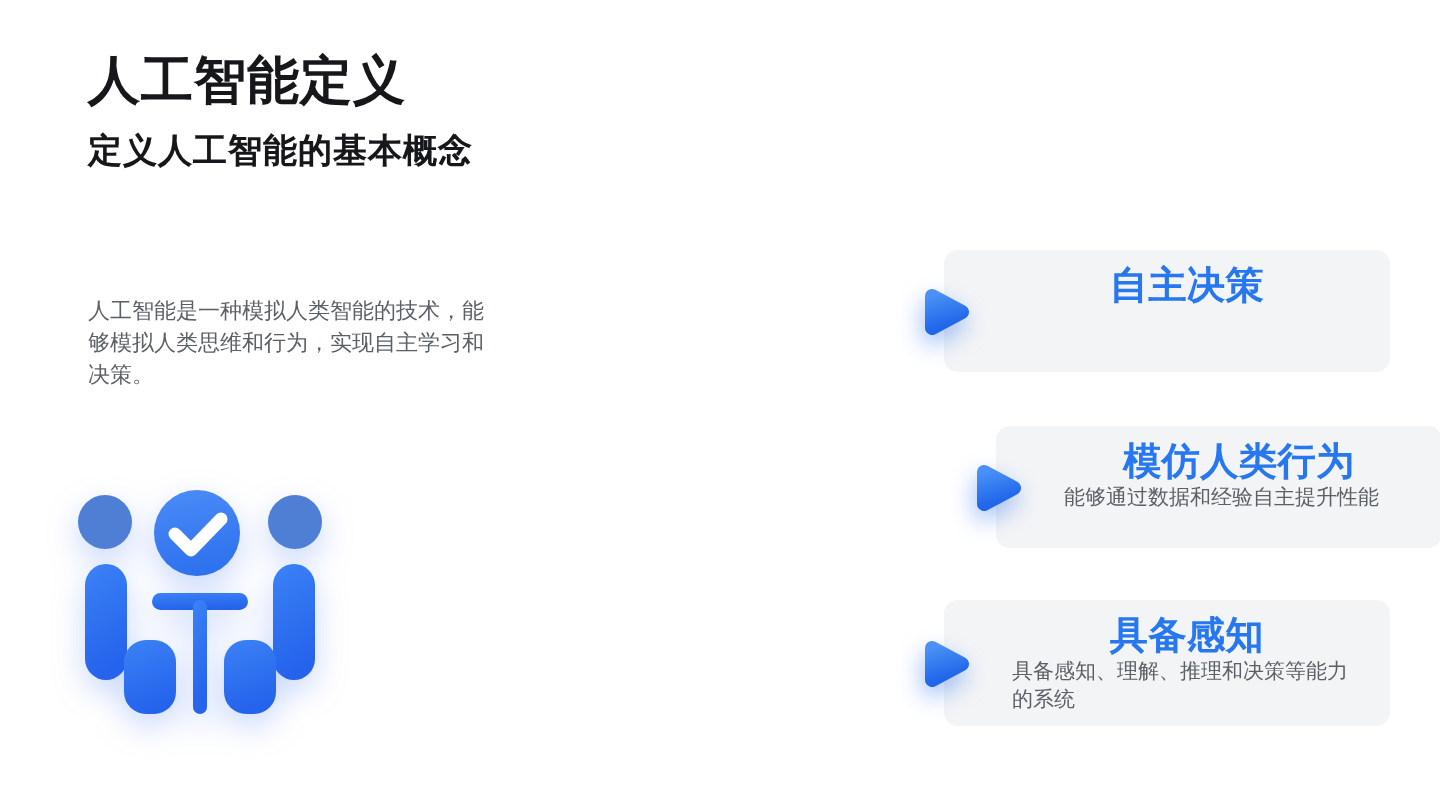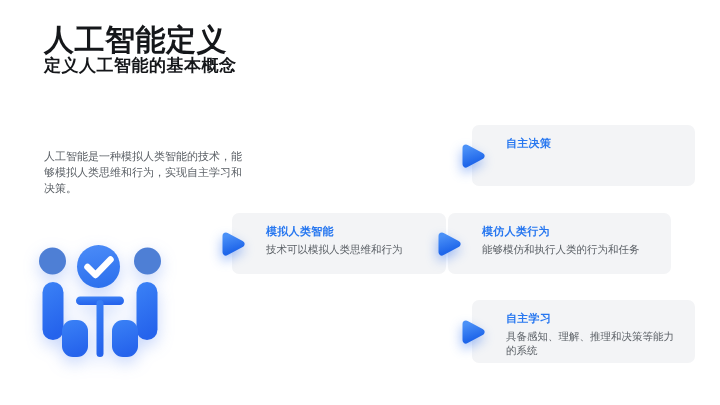--- a/index.html
+++ b/index.html
@@ -1,40 +1,40 @@
 <!DOCTYPE html>
 <html><head>
 <meta charset="utf-8">
 <style>
   html,body{margin:0;padding:0;background:#ffffff;}
   .slide{
     position:relative;width:720px;height:405px;background:#ffffff;overflow:hidden;
     font-family:"Liberation Sans","DejaVu Sans",sans-serif;
   }
   .header{position:absolute;left:44px;top:27px;}
-  .page-title{margin:0;font-size:30px;line-height:26px;font-weight:800;color:#15171a;letter-spacing:.5px;}
-  .page-subtitle{margin:3px 0 0;font-size:17px;line-height:20px;font-weight:700;color:#15171a;letter-spacing:.5px;}
+  .page-title{margin:0;font-size:26px;line-height:26px;font-weight:800;color:#15171a;letter-spacing:.5px;}
+  .page-subtitle{margin:13px 0 0;font-size:17px;line-height:20px;font-weight:700;color:#15171a;letter-spacing:.5px;}
   .intro{
     position:absolute;left:44px;top:137px;width:202px;
     font-size:11px;line-height:16px;color:#5b6066;
   }
   .person-icon{position:absolute;left:35px;top:244px;width:130px;height:122px;
     filter:drop-shadow(0 6px 8px rgba(59,110,240,.28));}
   .card{position:absolute;background:#f3f4f6;border-radius:7px;}
   .card-inner{padding:11px 14px 9px 34px;}
-  .card-title{font-size:11px;line-height:15px;font-weight:700;color:#2777f0;letter-spacing:.3px;}
+  .card-title{font-size:19px;line-height:15px;font-weight:700;color:#2777f0;letter-spacing:.3px;text-align:center;}
   .card-desc{font-size:10.5px;line-height:13.5px;color:#5b6066;margin-top:4px;}
   .arrow{
     position:absolute;left:-14px;top:50%;transform:translateY(-50%);
     width:30px;height:28px;filter:drop-shadow(-1px 5px 6px rgba(46,110,240,.45));
   }
   
   .card-c0{left:472px;top:125px;width:223px;height:61px;}
   .card-c1{left:232px;top:213px;width:214px;height:61px;}
-  .card-c2{left:448px;top:213px;width:223px;height:61px;}
+  .card-c2{left:498px;top:213px;width:223px;height:61px;}
   .card-c3{left:232px;top:301px;width:214px;height:61px;}
   .card-c4{left:472px;top:300px;width:223px;height:63px;}
 </style>
 </head>
 <body>
 
 <div class="slide">
 
   <div class="header">
     <h1 class="page-title">人工智能定义</h1>
@@ -79,62 +79,47 @@
             <stop offset="1" stop-color="#1f66ea"></stop>
           </linearGradient>
         </defs>
       <path d="M8 6 L23 14 L8 22 Z" fill="url(#ag0)" stroke="url(#ag0)" stroke-width="7" stroke-linejoin="round"></path>
     </svg>
     <div class="card-inner">
       <div class="card-title">自主决策</div>
     </div>
   </div>
 
-  <div class="card card-c1">
-    <svg class="arrow" viewBox="0 0 30 28">
-      <defs>
-          <linearGradient id="ag1" x1="0" y1="0" x2="0.3" y2="1">
-        <stop offset="0" stop-color="#4a90f7"></stop>
-            <stop offset="1" stop-color="#1f66ea"></stop>
-          </linearGradient>
-        </defs>
-      <path d="M8 6 L23 14 L8 22 Z" fill="url(#ag1)" stroke="url(#ag1)" stroke-width="7" stroke-linejoin="round"></path>
-    </svg>
-    <div class="card-inner">
-      <div class="card-title">模拟人类智能</div>
-      <div class="card-desc">技术可以模拟人类思维和行为</div>
-    </div>
-  </div>
 
   <div class="card card-c2">
     <svg class="arrow" viewBox="0 0 30 28">
       <defs>
           <linearGradient id="ag2" x1="0" y1="0" x2="0.3" y2="1">
         <stop offset="0" stop-color="#4a90f7"></stop>
             <stop offset="1" stop-color="#1f66ea"></stop>
           </linearGradient>
         </defs>
       <path d="M8 6 L23 14 L8 22 Z" fill="url(#ag2)" stroke="url(#ag2)" stroke-width="7" stroke-linejoin="round"></path>
     </svg>
     <div class="card-inner">
       <div class="card-title">模仿人类行为</div>
-      <div class="card-desc">能够模仿和执行人类的行为和任务</div>
+      <div class="card-desc">能够通过数据和经验自主提升性能</div>
     </div>
   </div>
 
 
   <div class="card card-c4">
     <svg class="arrow" viewBox="0 0 30 28">
       <defs>
           <linearGradient id="ag4" x1="0" y1="0" x2="0.3" y2="1">
         <stop offset="0" stop-color="#4a90f7"></stop>
             <stop offset="1" stop-color="#1f66ea"></stop>
           </linearGradient>
         </defs>
       <path d="M8 6 L23 14 L8 22 Z" fill="url(#ag4)" stroke="url(#ag4)" stroke-width="7" stroke-linejoin="round"></path>
     </svg>
     <div class="card-inner">
-      <div class="card-title">自主学习</div>
+      <div class="card-title">具备感知</div>
       <div class="card-desc">具备感知、理解、推理和决策等能力的系统</div>
     </div>
   </div>
 
 </div>
 
 </body></html>

